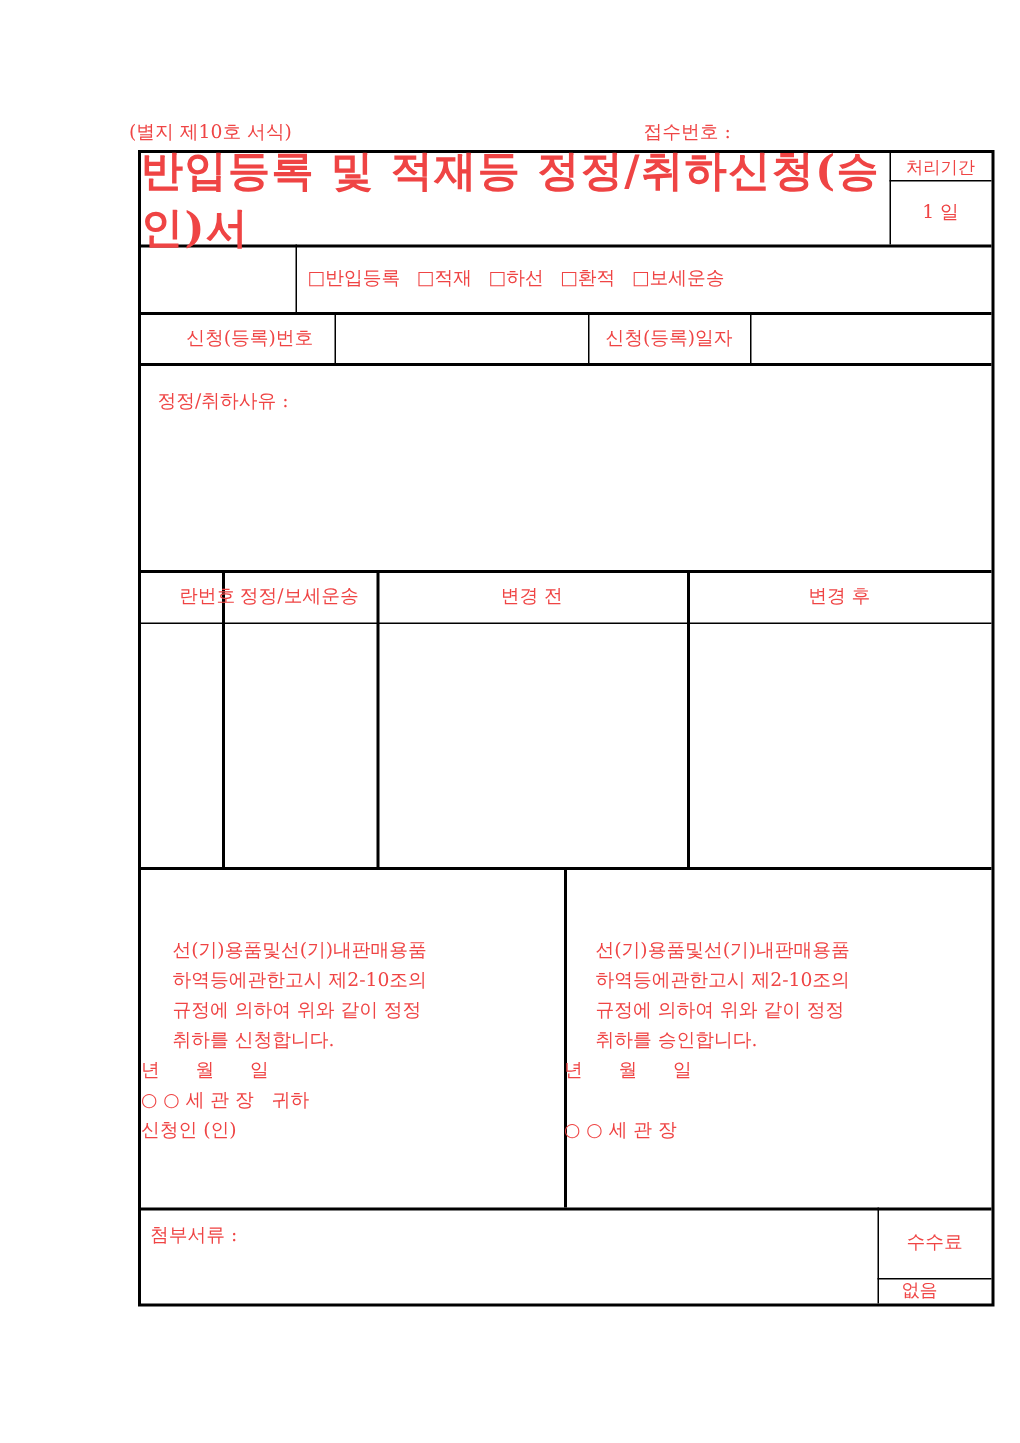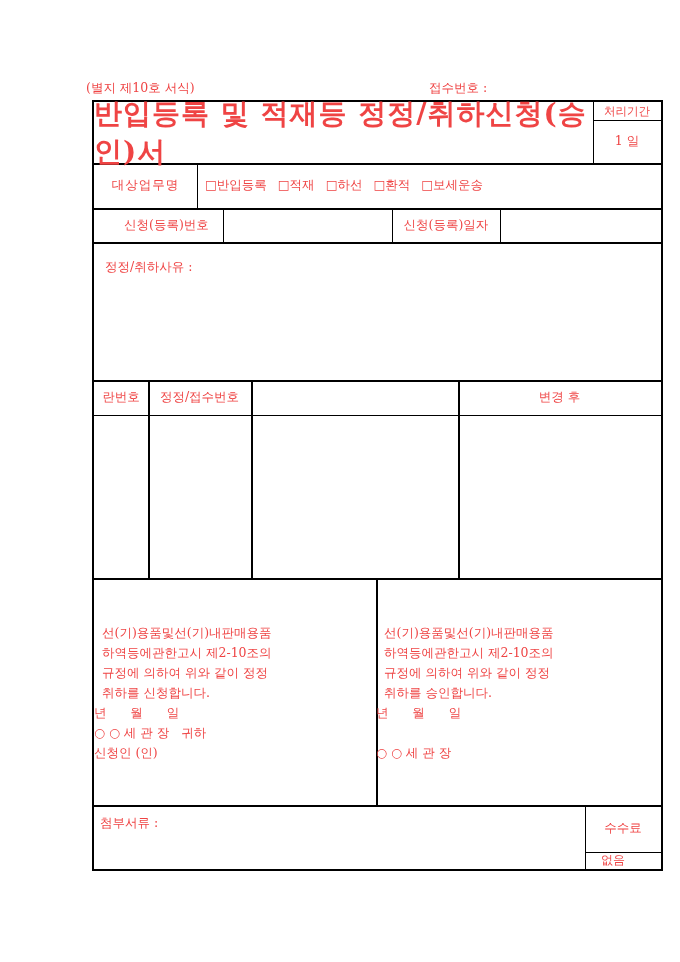--- a/index.html
+++ b/index.html
@@ -41,33 +41,33 @@
   .proc-label { left: 499px; top: 0; width: 68px; height: 18px; font-size: 11.5px; }
   .proc-value { left: 499px; top: 18px; width: 68px; height: 43px; font-size: 12.5px; }
   .biz-label { left: 0; top: 61px; width: 103px; height: 45px; font-size: 12.5px; letter-spacing: 1px; }
   .biz-options { left: 103px; top: 61px; width: 464px; height: 45px; display: flex; align-items: center; gap: 11px; padding-left: 8px; font-size: 12.5px; }
   .appno-label { left: 0; top: 106px; width: 129px; height: 34px; font-size: 12.5px; padding-left: 16px; }
   .appno-value { left: 129px; top: 106px; width: 169px; height: 34px; }
   .appdate-label { left: 298px; top: 106px; width: 108px; height: 34px; font-size: 12.5px; }
   .appdate-value { left: 406px; top: 106px; width: 161px; height: 34px; }
   .reason-box { left: 0; top: 140px; width: 567px; height: 138px; padding: 17px 0 0 11px; font-size: 12.5px; }
   .th { position: absolute; top: 278px; height: 35px; font-size: 12.5px; }
-  .th1 { left: 0; width: 54px; }
+  .th1 { left: 17px; width: 54px; }
   .th2 { left: 54px; width: 103px; }
   .th3 { left: 157px; width: 207px; }
   .th4 { left: 364px; width: 203px; }
   .td { position: absolute; top: 313px; height: 163px; }
   .td1 { left: 0; width: 54px; }
   .td2 { left: 54px; width: 103px; }
   .td3 { left: 157px; width: 207px; }
   .td4 { left: 364px; width: 203px; }
   .sig-box { position: absolute; top: 476px; height: 227px; padding-top: 45px; font-size: 12.5px; line-height: 20px; }
   .sig-left { left: 0; width: 282px; }
   .sig-right { left: 282px; width: 285px; }
-  .sig-box .para { padding-left: 8px; }
+  .sig-box .para { padding-left: 21px; }
   .sig-box .c { }
   .sig-box .gap { height: 20px; }
   .attach-box { left: 0; top: 703px; width: 491px; height: 57px; padding: 10px 0 0 6px; font-size: 12.5px; }
   .fee-label { left: 491px; top: 703px; width: 76px; height: 47px; font-size: 12.5px; }
   .fee-value { left: 491px; top: 750px; width: 56px; height: 17px; font-size: 12px; }
 </style>
 </head>
 <body>
 
 <div class="page">
@@ -94,40 +94,40 @@
     <div class="hline" style="top:476px; left:0; width:567px;"></div>
     <div class="vline" style="left:282px; top:476px; height:227px;"></div>
     <div class="hline" style="top:703px; left:0; width:567px;"></div>
     <div class="vline thin" style="left:491px; top:703px; height:64px;"></div>
     <div class="hline thin" style="top:750px; left:491px; width:76px;"></div>
 
     <div class="cell title-cell center">반입등록 및 적재등 정정/취하신청(승인)서</div>
     <div class="cell proc-label center">처리기간</div>
     <div class="cell proc-value center">1 일</div>
 
-    <div class="cell biz-label center">대상업무명</div>
     <div class="cell biz-options">
       <span>□반입등록</span>
       <span>□적재</span>
       <span>□하선</span>
       <span>□환적</span>
       <span>□보세운송</span>
     </div>
 
     <div class="cell appno-label center">신청(등록)번호</div>
     <div class="cell appno-value"></div>
     <div class="cell appdate-label center">신청(등록)일자</div>
     <div class="cell appdate-value"></div>
 
     <div class="cell reason-box">
       <span>정정/취하사유 :</span>
     </div>
 
     <div class="cell th th1 center">란번호</div>
-    <div class="cell th th2 center">정정/접수번호</div>
+    <div class="cell th th2 center">정정/보세운송</div>
+    <div class="cell th th3 center">변경 전</div>
     <div class="cell th th4 center">변경 후</div>
 
     <div class="cell td td1"></div>
     <div class="cell td td2"></div>
     <div class="cell td td3"></div>
     <div class="cell td td4"></div>
 
     <div class="sig-box sig-left">
       <div class="para">선(기)용품및선(기)내판매용품</div>
       <div class="para">하역등에관한고시 제2-10조의</div>

